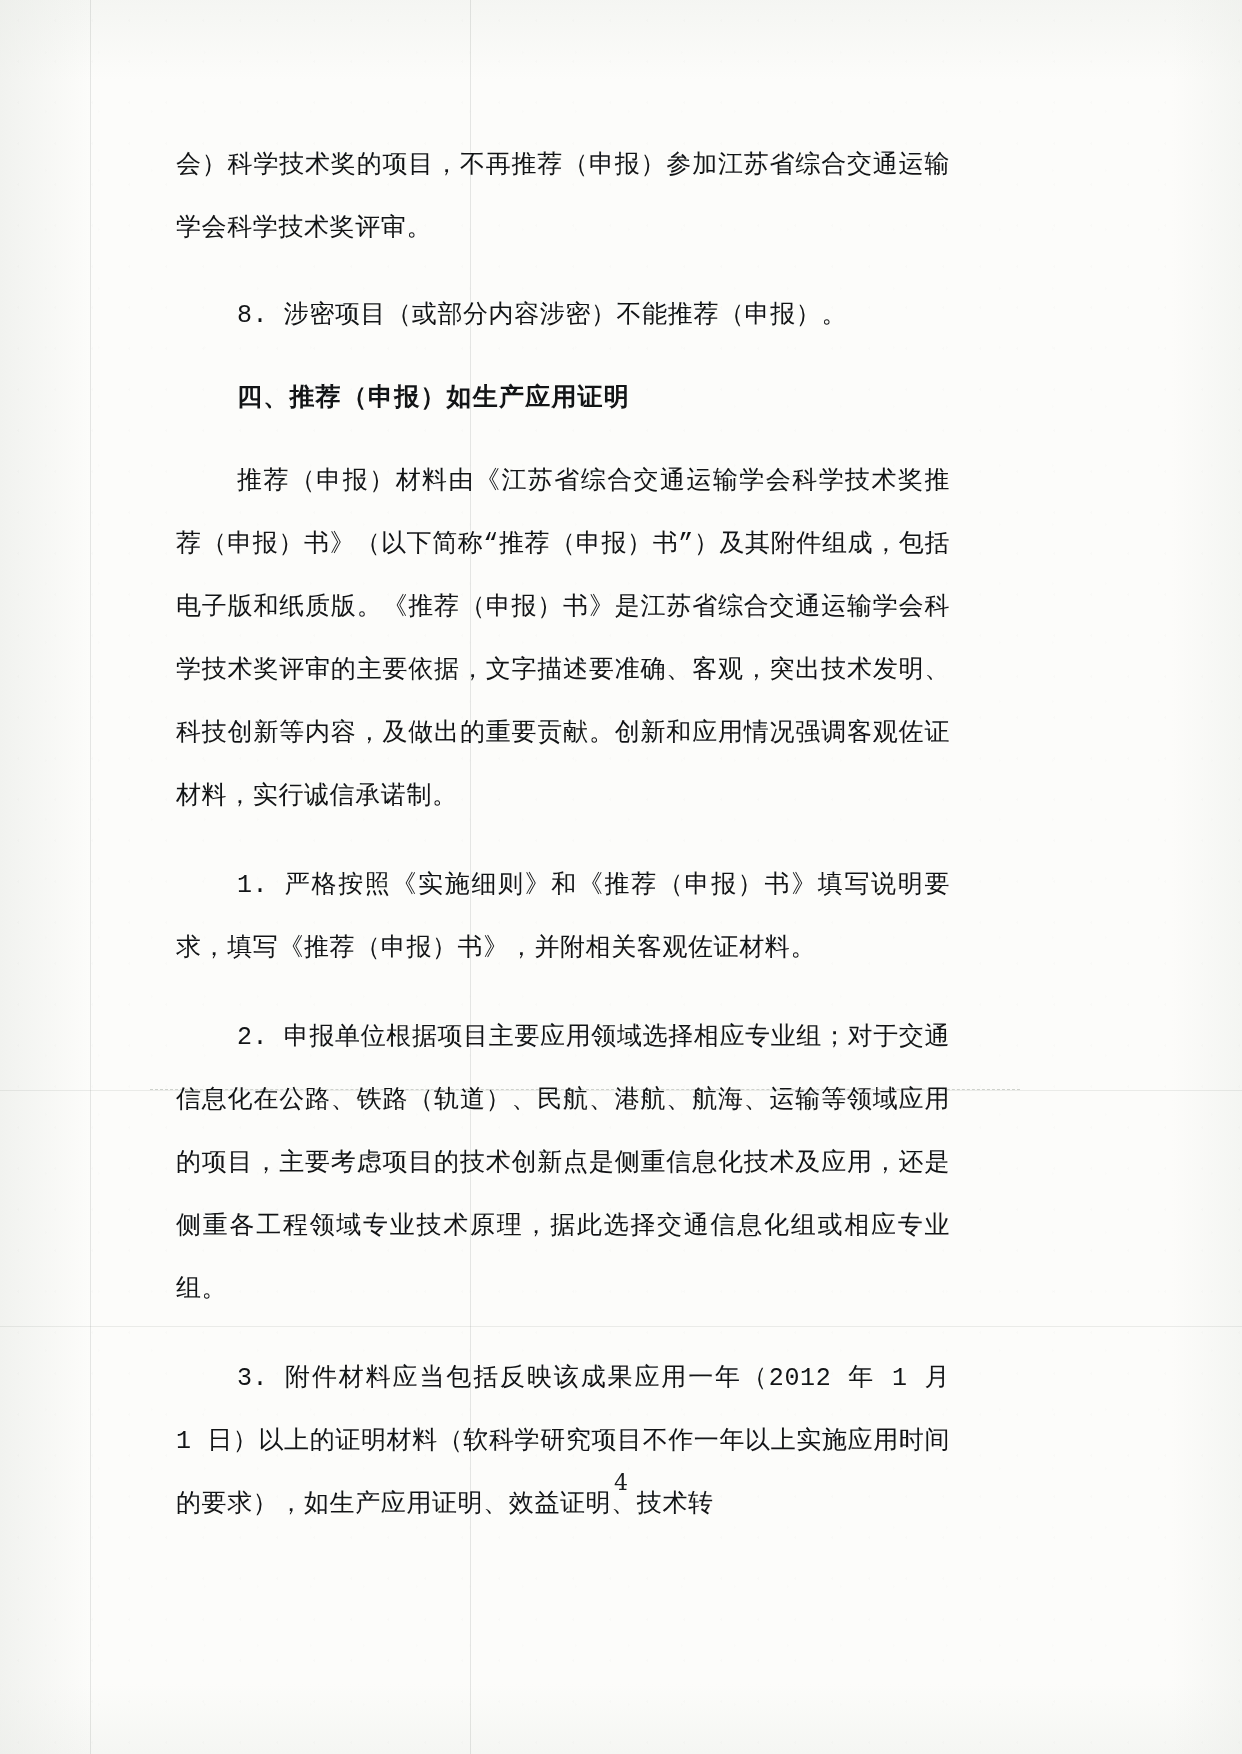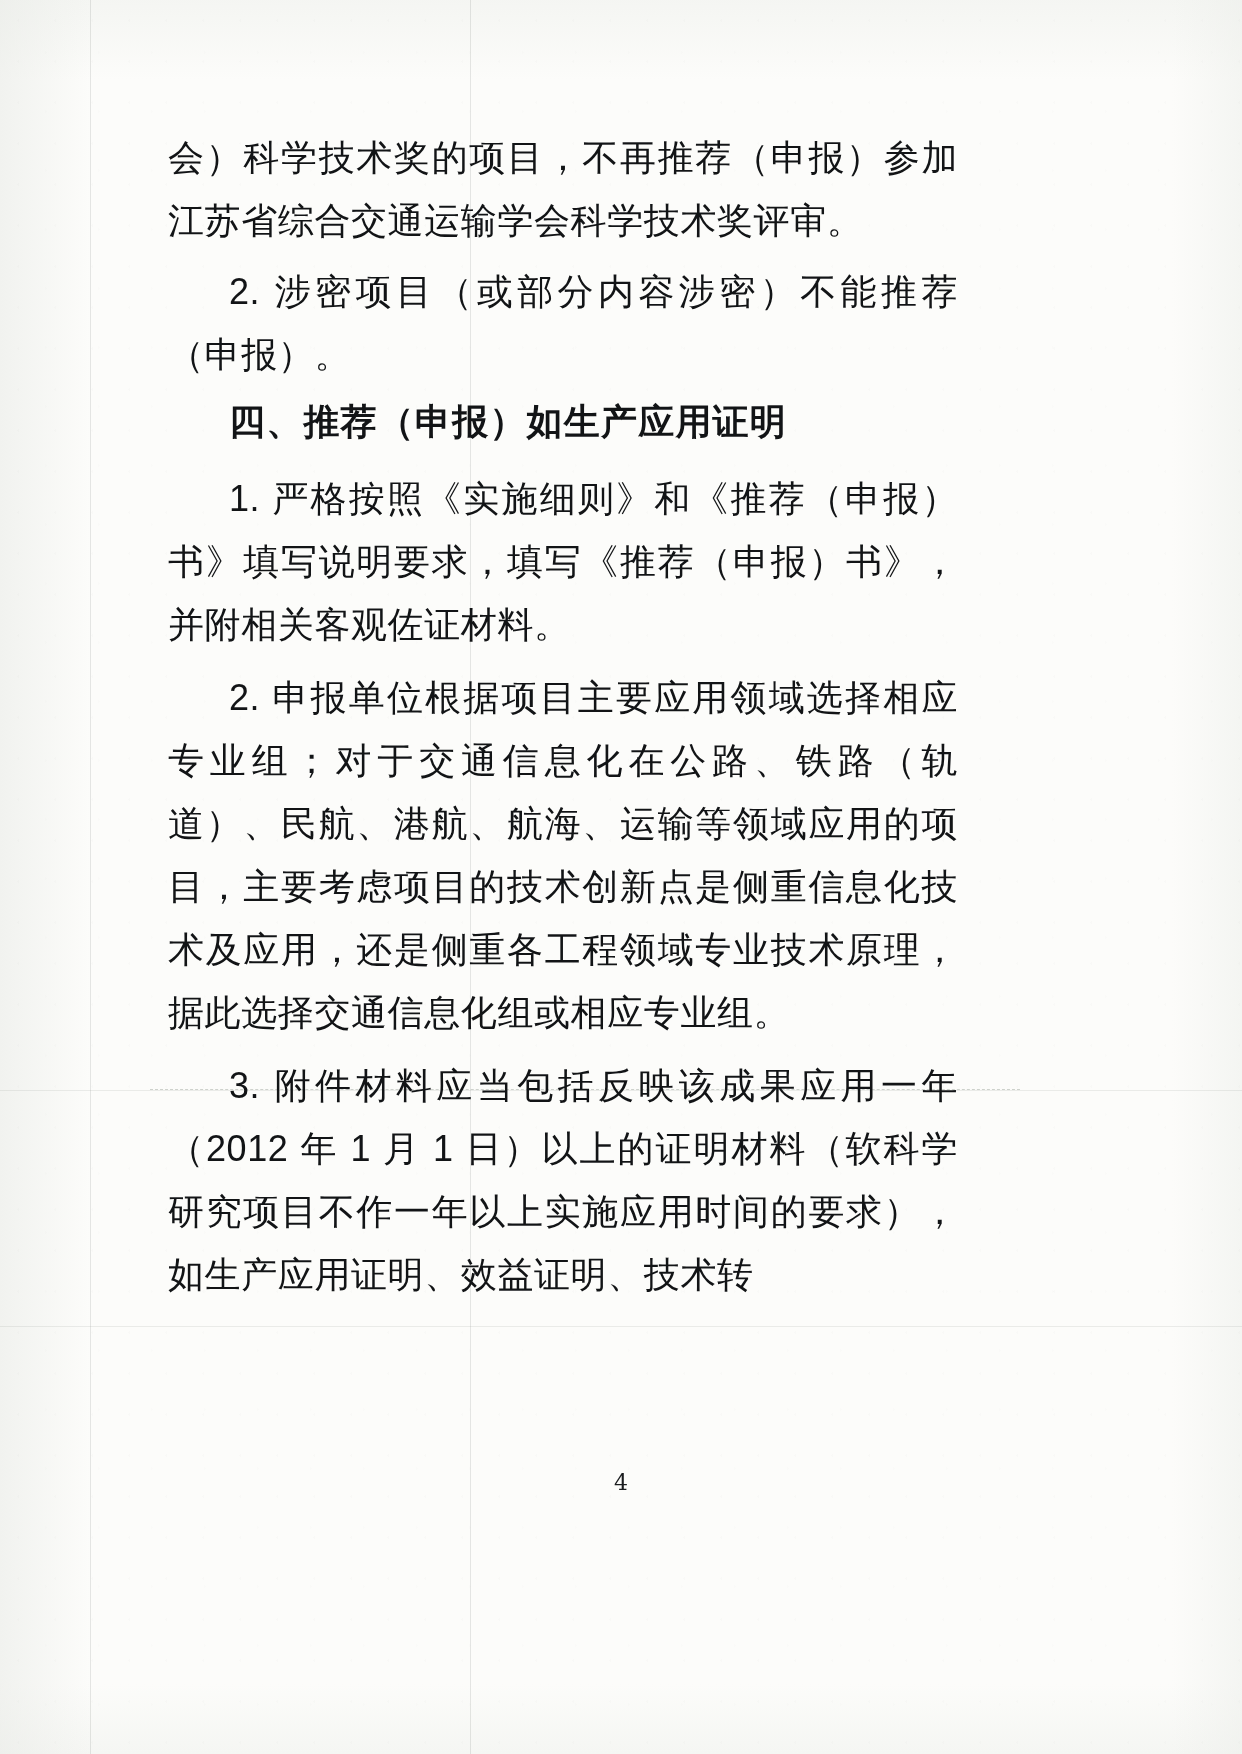--- a/index.html
+++ b/index.html
@@ -57,28 +57,28 @@
   }
 
   .content {
     position: absolute;
     left: 168px;
     top: 126px;
     width: 790px;
   }
 
   p {
-    margin: 0;
-    font-size: 36px;
+    margin: 8px;
+    font-size: 25px;
     line-height: 63px;
     color: #121416;
     text-align: justify;
     text-justify: inter-ideograph;
     letter-spacing: 0.6px;
-    font-family: Liberation Sans, sans-serif;
+    font-family: Liberation Mono, monospace;
   }
 
   p.indent { text-indent: 61px; }
   p.heading {
     font-weight: bold;
     text-indent: 61px;
     letter-spacing: 1.2px;
   }
 
   .gap-sm { height: 4px; }
@@ -115,24 +115,25 @@
   <div class="seam s1"></div>
   <div class="seam s2"></div>
   <div class="hfold h1"></div>
   <div class="hfold h2"></div>
   <div class="dashfold"></div>
 
   <div class="content">
     <p class="plain">会）科学技术奖的项目，不再推荐（申报）参加江苏省综合交通运输学会科学技术奖评审。</p>
     <div class="gap-sm"></div>
     <div class="gap-sm"></div>
-    <p class="indent">2. 涉密项目（或部分内容涉密）不能推荐（申报）。</p>
+    <p class="indent">8. 涉密项目（或部分内容涉密）不能推荐（申报）。</p>
     <div class="gap-sm"></div>
     <p class="heading">四、推荐（申报）如生产应用证明</p>
     <div class="gap-sm"></div>
+    <p class="indent">推荐（申报）材料由《江苏省综合交通运输学会科学技术奖推荐（申报）书》（以下简称“推荐（申报）书”）及其附件组成，包括电子版和纸质版。《推荐（申报）书》是江苏省综合交通运输学会科学技术奖评审的主要依据，文字描述要准确、客观，突出技术发明、科技创新等内容，及做出的重要贡献。创新和应用情况强调客观佐证材料，实行诚信承诺制。</p>
     <div class="gap-md"></div>
     <p class="indent">1. 严格按照《实施细则》和《推荐（申报）书》填写说明要求，填写《推荐（申报）书》，并附相关客观佐证材料。</p>
     <div class="gap-md"></div>
     <p class="indent">2. 申报单位根据项目主要应用领域选择相应专业组；对于交通信息化在公路、铁路（轨道）、民航、港航、航海、运输等领域应用的项目，主要考虑项目的技术创新点是侧重信息化技术及应用，还是侧重各工程领域专业技术原理，据此选择交通信息化组或相应专业组。</p>
     <div class="gap-md"></div>
     <p class="indent">3. 附件材料应当包括反映该成果应用一年（2012 年 1 月 1 日）以上的证明材料（软科学研究项目不作一年以上实施应用时间的要求），如生产应用证明、效益证明、技术转</p>
   </div>
 
   <div class="page-number">4</div>
   <div class="noise"></div>

